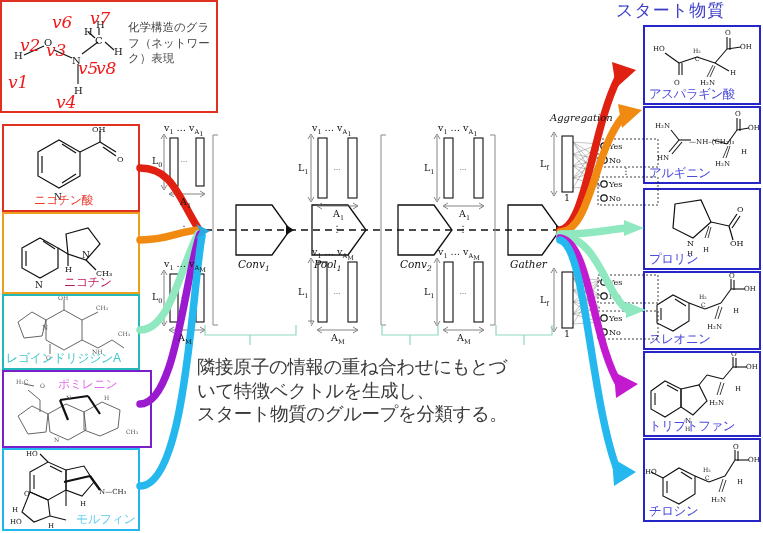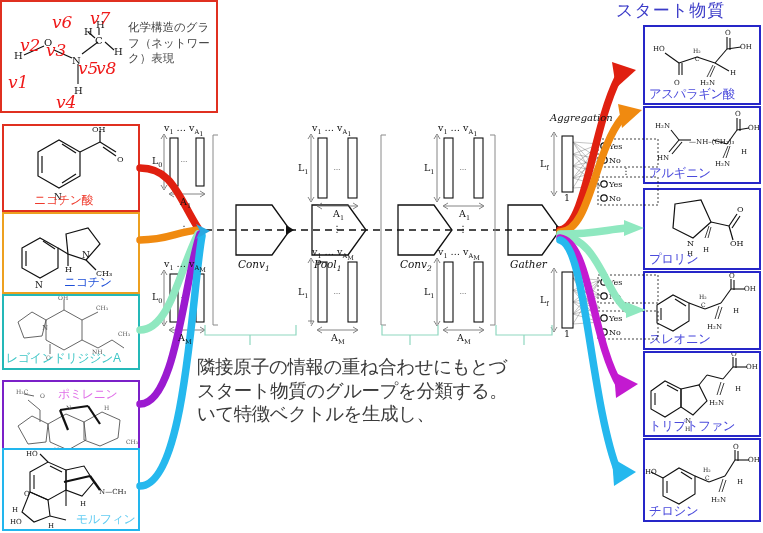--- a/index.html
+++ b/index.html
@@ -89,21 +89,21 @@
       <polygon points="62,20 84,14 96,30 82,46 64,40"></polygon>
       <line x1="54" y1="34" x2="64" y2="40"></line>
       <line x1="64" y1="40" x2="64" y2="52"></line>
       <line x1="82" y1="46" x2="92" y2="56"></line>
     </g>
     <text x="31" y="74" font-family="DejaVu Serif, serif" font-size="9" fill="#111">N</text>
     <text x="61" y="58" font-family="DejaVu Serif, serif" font-size="8" fill="#111">H</text>
     <text x="78" y="44" font-family="DejaVu Serif, serif" font-size="9" fill="#111">N</text>
     <text x="92" y="62" font-family="DejaVu Serif, serif" font-size="8" fill="#111">CH₃</text>
   </svg>
-  <span class="name" style="left:60px;color:#1d4ed8;">ニコチン</span>
+  <span class="name" style="left:60px;color:#be185d;">ニコチン</span>
 </div>
 
 <div class="srcbox" id="src-2" style="left:2px;top:294px;width:138px;height:76px;border-color:#24b8b8;">
   <svg width="134" height="72" viewBox="0 0 134 72">
     <g stroke="#555" stroke-width="0.9" fill="none">
       <polygon points="14,26 28,16 42,24 38,40 20,42"></polygon>
       <polygon points="42,24 60,14 78,24 78,44 60,54 42,44"></polygon>
       <line x1="60" y1="14" x2="60" y2="4"></line>
       <line x1="78" y1="24" x2="94" y2="16"></line>
       <line x1="78" y1="44" x2="94" y2="52"></line>
@@ -114,21 +114,21 @@
     <text x="54" y="4" font-family="DejaVu Serif, serif" font-size="6" fill="#555">OH</text>
     <text x="92" y="14" font-family="DejaVu Serif, serif" font-size="6" fill="#555">CH₃</text>
     <text x="38" y="34" font-family="DejaVu Serif, serif" font-size="7" fill="#555">N</text>
     <text x="88" y="58" font-family="DejaVu Serif, serif" font-size="6" fill="#555">NH</text>
     <text x="114" y="40" font-family="DejaVu Serif, serif" font-size="6" fill="#555">CH₃</text>
     <text x="42" y="64" font-family="DejaVu Serif, serif" font-size="6" fill="#555">O</text>
   </svg>
   <span class="name" style="left:2px;color:#3ec6c6;">レゴインドリジジンA</span>
 </div>
 
-<div class="srcbox" id="src-3" style="left:2px;top:380px;width:138px;height:78px;border-color:#7b20c8;">
+<div class="srcbox" id="src-3" style="left:2px;top:370px;width:150px;height:78px;border-color:#7b20c8;">
   <svg width="134" height="74" viewBox="0 0 134 74">
     <g stroke="#555" stroke-width="0.9" fill="none">
       <polygon points="14,44 28,34 44,42 42,60 24,62"></polygon>
       <polygon points="44,42 62,32 80,40 82,58 64,68 46,60"></polygon>
       <polygon points="80,40 98,30 116,38 114,56 96,64 80,58"></polygon>
       <line x1="24" y1="18" x2="36" y2="28"></line>
       <line x1="36" y1="28" x2="36" y2="40"></line>
       <line x1="20" y1="12" x2="30" y2="14"></line>
     </g>
     <g stroke="#111" stroke-width="2.2" fill="none">
@@ -608,15 +608,15 @@
 <span class="mathlab" style="left:459px;top:208px;">A<sub>1</sub></span>
 <span class="mathlab" style="left:457px;top:332px;">A<sub>M</sub></span>
 
 <span class="mathlab" style="left:540px;top:158px;">L<sub>f</sub></span>
 <span class="mathlab" style="left:540px;top:294px;">L<sub>f</sub></span>
 <span class="mathlab" style="left:564px;top:192px;">1</span>
 <span class="mathlab" style="left:564px;top:328px;">1</span>
 
 <div id="center-caption">
   <div>隣接原子の情報の重ね合わせにもとづ</div>
+  <div>いて特徴ベクトルを生成し、</div>
   <div>スタート物質のグループを分類する。</div>
-  <div>いて特徴ベクトルを生成し、</div>
 </div>
 
 </body></html>

